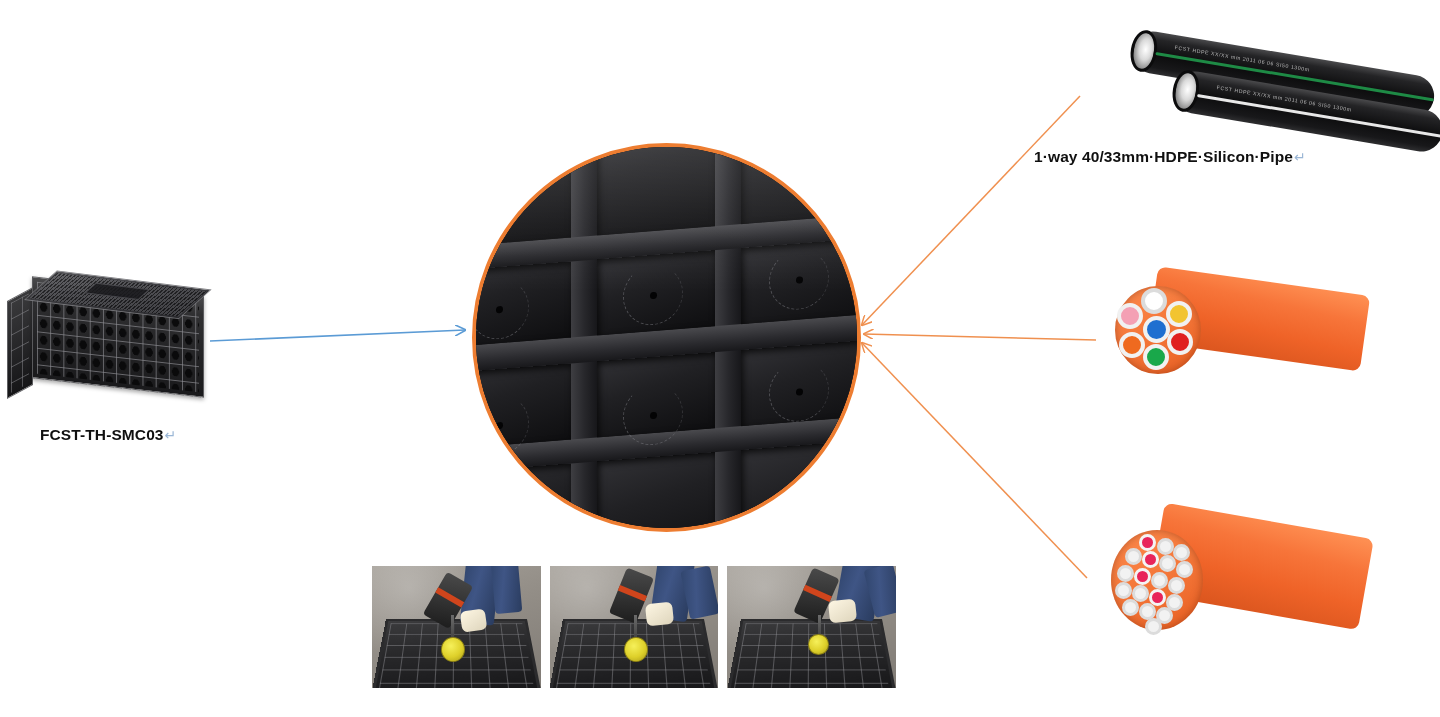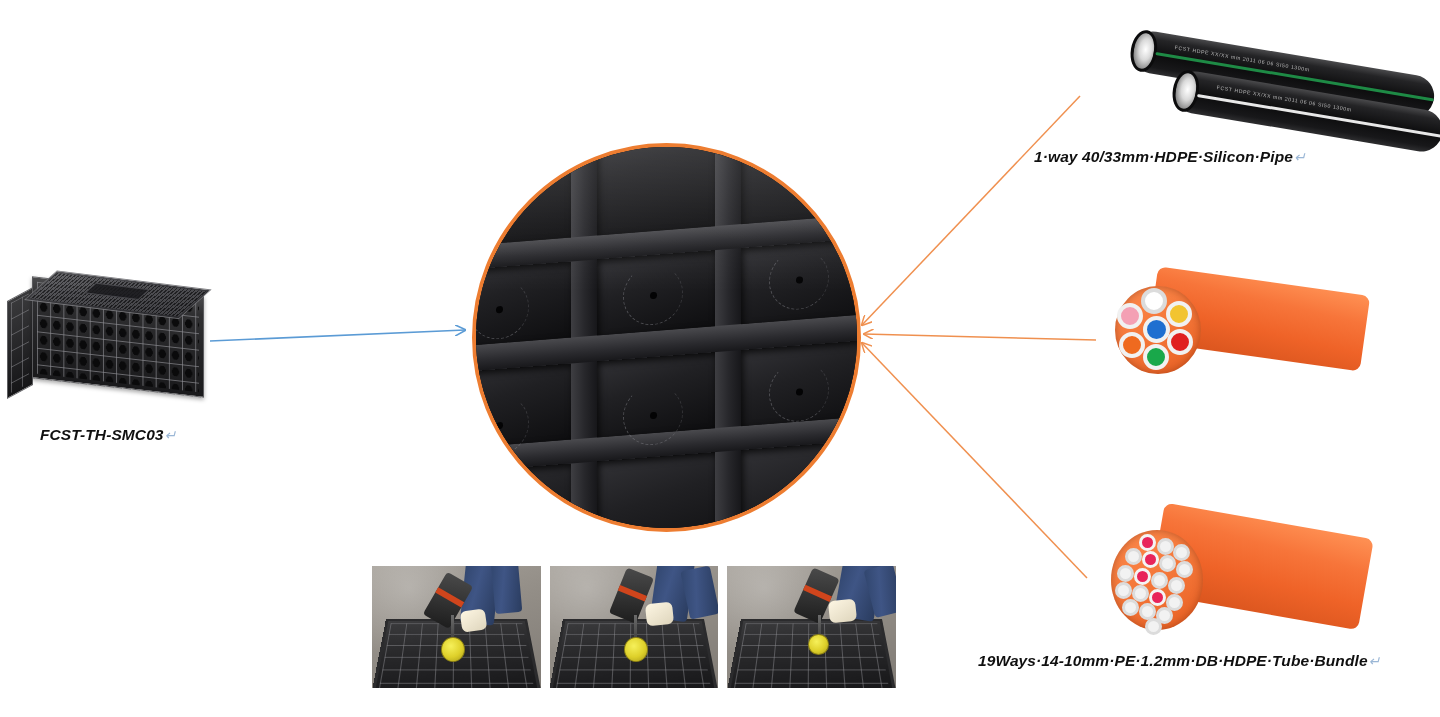--- a/index.html
+++ b/index.html
@@ -22,21 +22,20 @@
   
   .caption {
     position: absolute;
     font-family: "Liberation Sans", sans-serif;
     font-weight: 700;
     font-size: 15.5px;
     letter-spacing: 0.1px;
     color: #101010;
     white-space: nowrap;
     line-height: 1.2;
-    font-style: italic;
   }
   .pilcrow {
     color: #9bb7d6;
     font-weight: 400;
     font-size: 14px;
     padding-left: 1px;
   }
 
   
   .block-photo {
@@ -469,23 +468,20 @@
       <div class="tube" style="left:38px; top:59px; width:17px; height:17px; background:#e8245a; border:3px solid #f4f4f4;"></div>
       <div class="tube" style="left:55px; top:64px; width:17px; height:17px; background:#f2f2f2; border:3px solid #dcdcdc;"></div>
 
       <div class="tube" style="left:11px; top:69px; width:17px; height:17px; background:#f2f2f2; border:3px solid #dcdcdc;"></div>
       <div class="tube" style="left:28px; top:73px; width:17px; height:17px; background:#f2f2f2; border:3px solid #dcdcdc;"></div>
       <div class="tube" style="left:45px; top:77px; width:17px; height:17px; background:#f2f2f2; border:3px solid #dcdcdc;"></div>
       <div class="tube" style="left:34px; top:88px; width:17px; height:17px; background:#f2f2f2; border:3px solid #dcdcdc;"></div>
     </div>
   </div>
 
-  <div class="caption" style="left:978px; top:652px;">
-    <span>19Ways·14-10mm·PE·1.2mm·DB·HDPE·Tube·Bundle</span><span class="pilcrow">↵</span>
-  </div>
 
   <div class="photostrip">
 
     <div class="photo">
       <div class="ph-ground"></div>
       <div class="ph-panel">
         <div class="ph-grid"></div>
       </div>
       <div class="ph-leg" style="left:54%; top:-4%; width:20%; height:52%; transform:rotate(6deg);"></div>
       <div class="ph-leg" style="left:72%; top:-6%; width:16%; height:44%; transform:rotate(-5deg);"></div>

